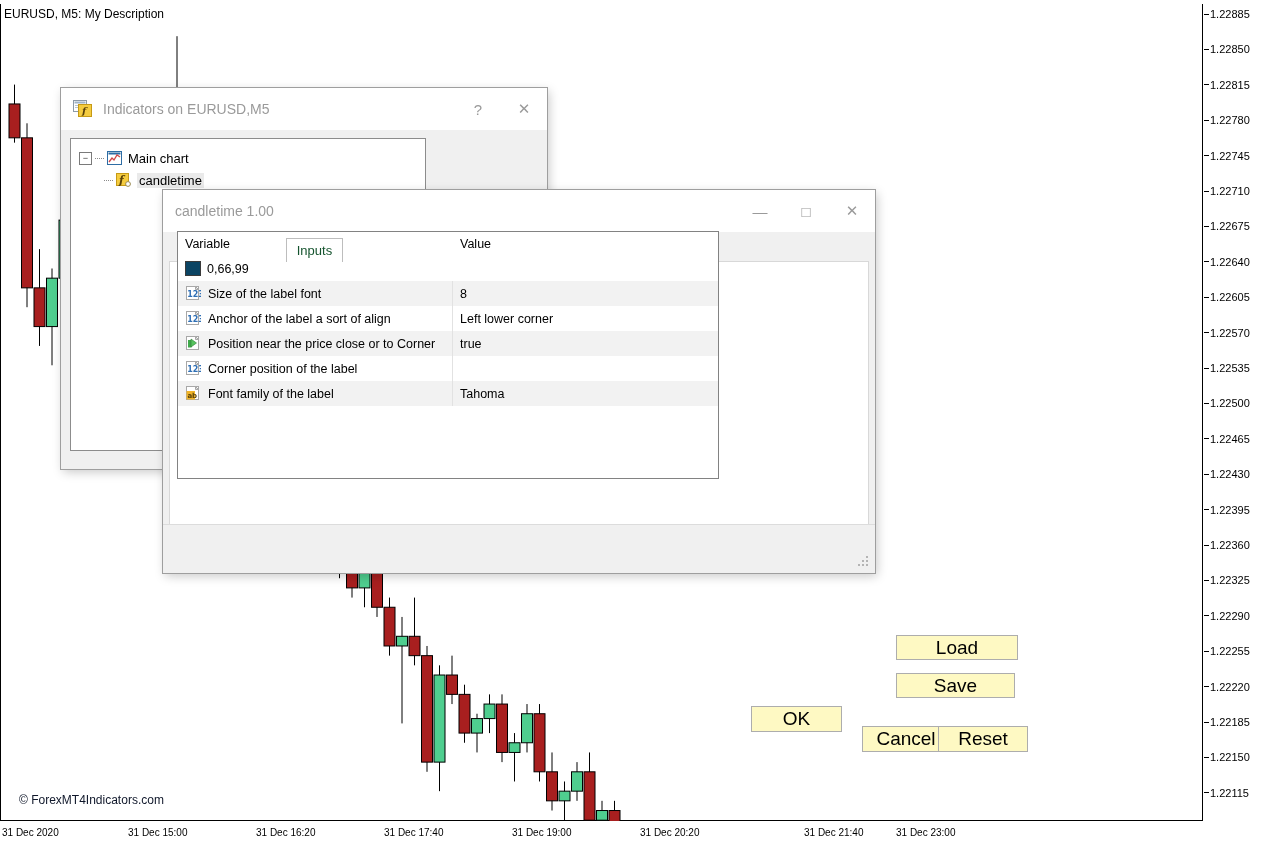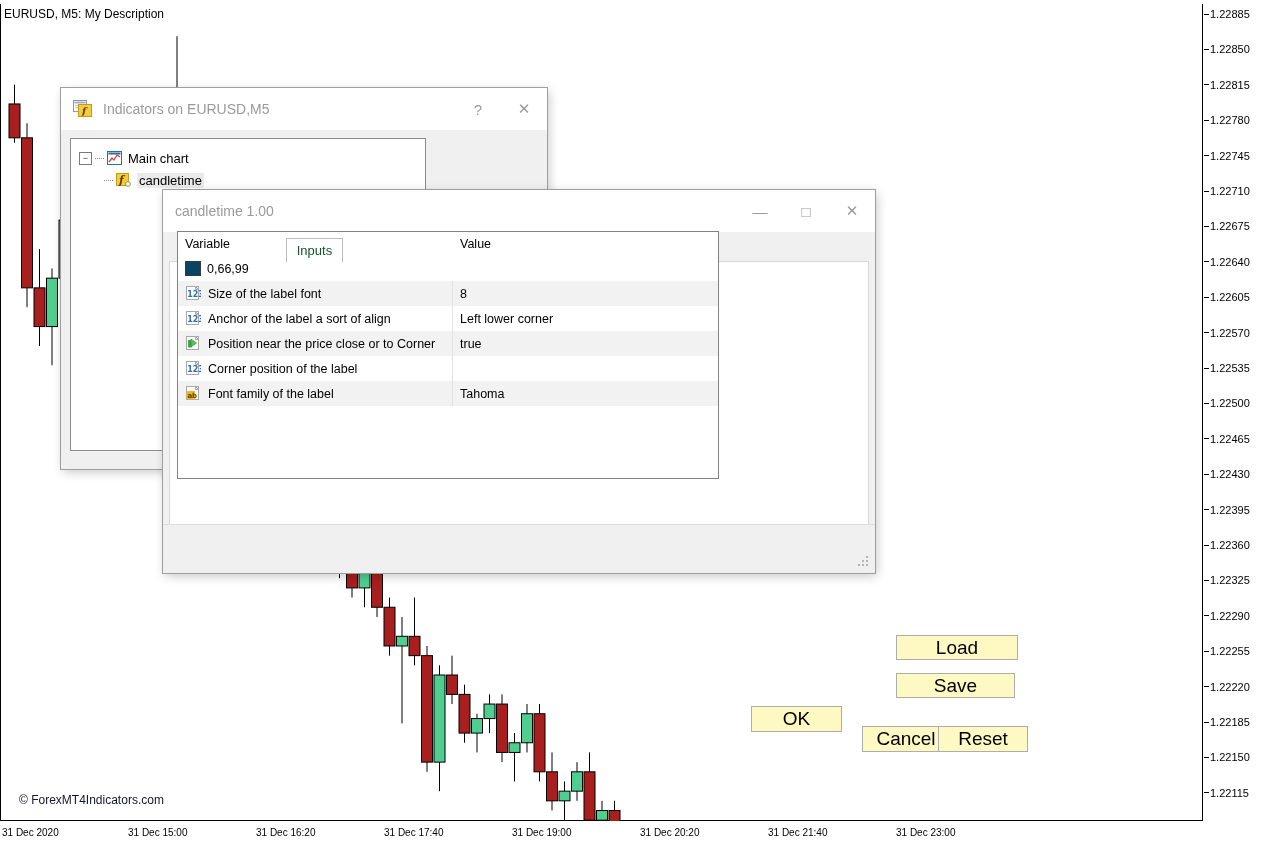--- a/index.html
+++ b/index.html
@@ -252,21 +252,21 @@
       <div class="price-tick" style="top: 751.4px;"><span class="dash"></span><span>1.22150</span></div>
       <div class="price-tick" style="top: 786.8px;"><span class="dash"></span><span>1.22115</span></div>
     </div>
   <div id="time-axis">
       <div class="time-tick" style="left: 2px;">31 Dec 2020</div>
       <div class="time-tick" style="left: 128px;">31 Dec 15:00</div>
       <div class="time-tick" style="left: 256px;">31 Dec 16:20</div>
       <div class="time-tick" style="left: 384px;">31 Dec 17:40</div>
       <div class="time-tick" style="left: 512px;">31 Dec 19:00</div>
       <div class="time-tick" style="left: 640px;">31 Dec 20:20</div>
-      <div class="time-tick" style="left: 768px;">31 Dec 21:40</div>
+      <div class="time-tick" style="left: 804px;">31 Dec 21:40</div>
       <div class="time-tick" style="left: 896px;">31 Dec 23:00</div>
     </div>
 </div>
 
 <div class="win" id="dlg-indicators">
   <div class="win-title">
     <span class="tbar-icon">
       <svg width="20" height="18" viewBox="0 0 20 18">
         <rect x="0.5" y="0.5" width="13" height="11" fill="#fff" stroke="#8d9aa8"></rect>
         <rect x="1.5" y="1.5" width="11" height="2" fill="#9fb3c8"></rect>

